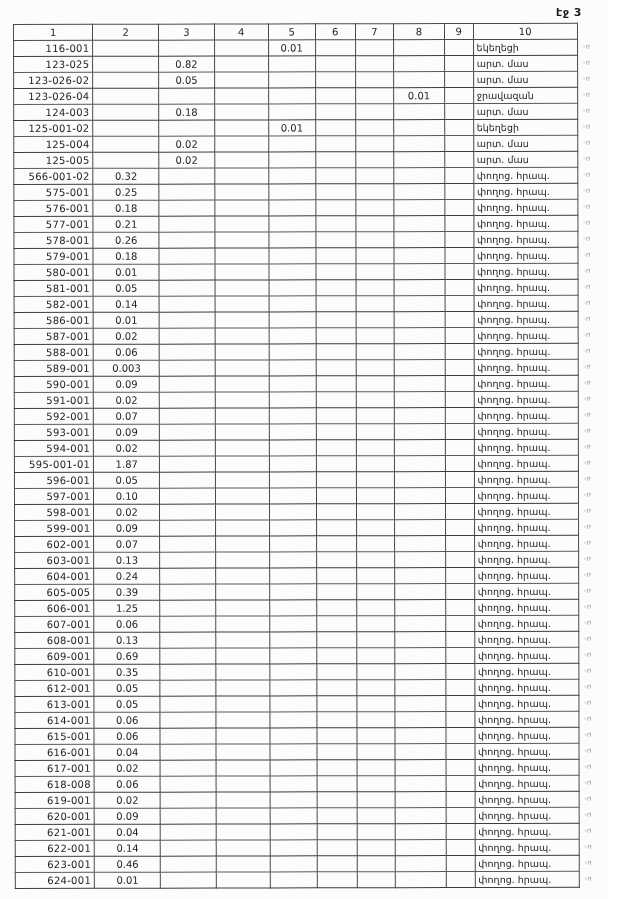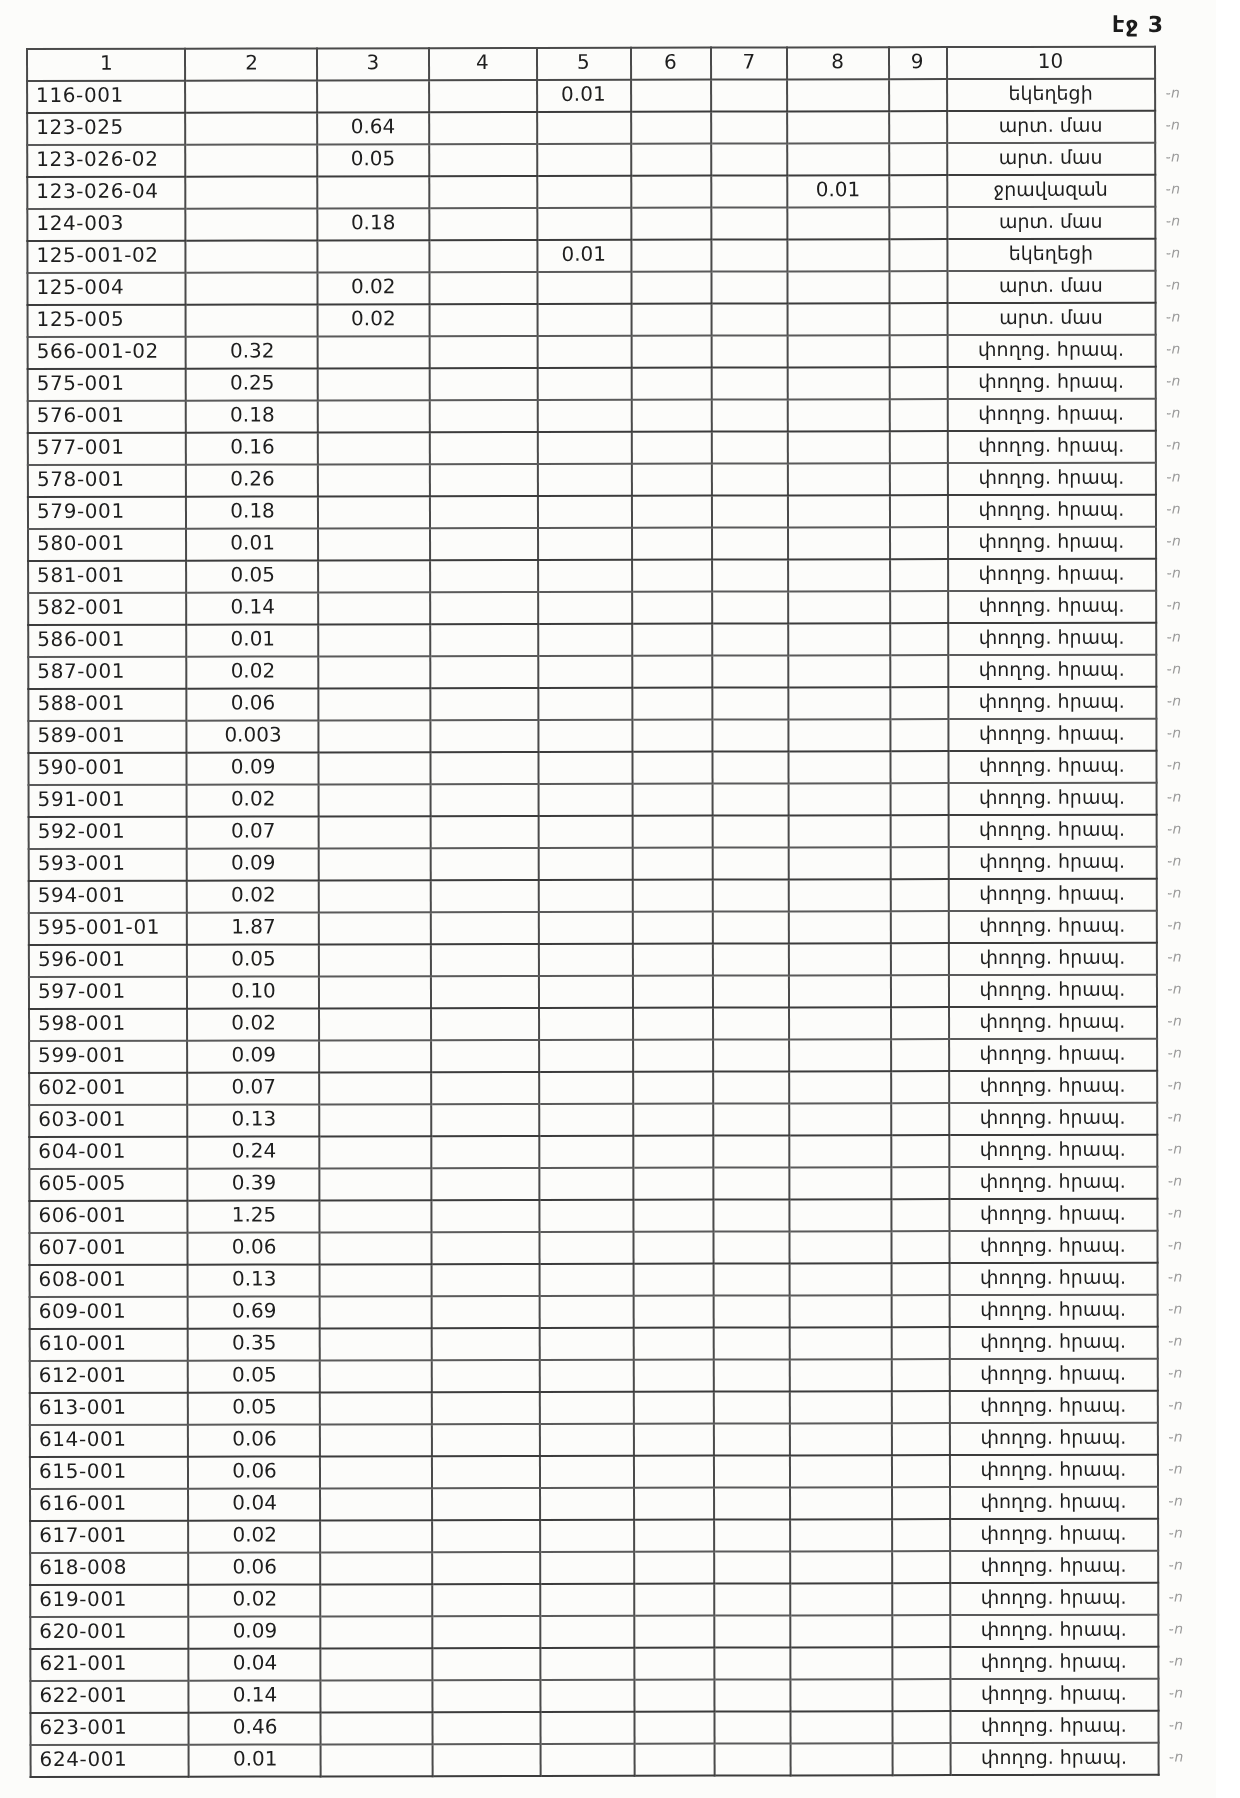--- a/index.html
+++ b/index.html
@@ -50,26 +50,26 @@
     overflow: hidden;
     text-align: center;
   }
   .doc-table tbody tr:nth-child(odd) td {
     border-bottom-color: #3c3c3c;
   }
   .doc-table tbody tr:nth-child(even) td {
     border-bottom-color: #5a5a5a;
   }
   .doc-table td:first-child {
-    text-align: left;
+    text-align: right;
     padding-left: 4px;
     letter-spacing: 0.3px;
   }
   .doc-table td:nth-child(10) {
-    text-align: center;
+    text-align: left;
     font-size: 9.5px;
   }
   .doc-table .mark-cell,
   .doc-table th.mark-cell,
   .doc-table td.mark-cell {
     border: none;
     width: 22px;
     color: #9a9a9a;
     font-size: 7px;
     text-align: left;
@@ -123,21 +123,21 @@
           <td></td>
           <td></td>
           <td></td>
           <td></td>
           <td>եկեղեցի</td>
           <td class="mark-cell">֊ո</td>
         </tr>
         <tr>
           <td>123-025</td>
           <td></td>
-          <td>0.64</td>
+          <td>0.82</td>
           <td></td>
           <td></td>
           <td></td>
           <td></td>
           <td></td>
           <td></td>
           <td>արտ. մաս</td>
           <td class="mark-cell">֊ո</td>
         </tr>
         <tr>
@@ -252,21 +252,21 @@
           <td></td>
           <td></td>
           <td></td>
           <td></td>
           <td></td>
           <td>փողոց. հրապ.</td>
           <td class="mark-cell">֊ո</td>
         </tr>
         <tr>
           <td>577-001</td>
-          <td>0.16</td>
+          <td>0.21</td>
           <td></td>
           <td></td>
           <td></td>
           <td></td>
           <td></td>
           <td></td>
           <td></td>
           <td>փողոց. հրապ.</td>
           <td class="mark-cell">֊ո</td>
         </tr>

